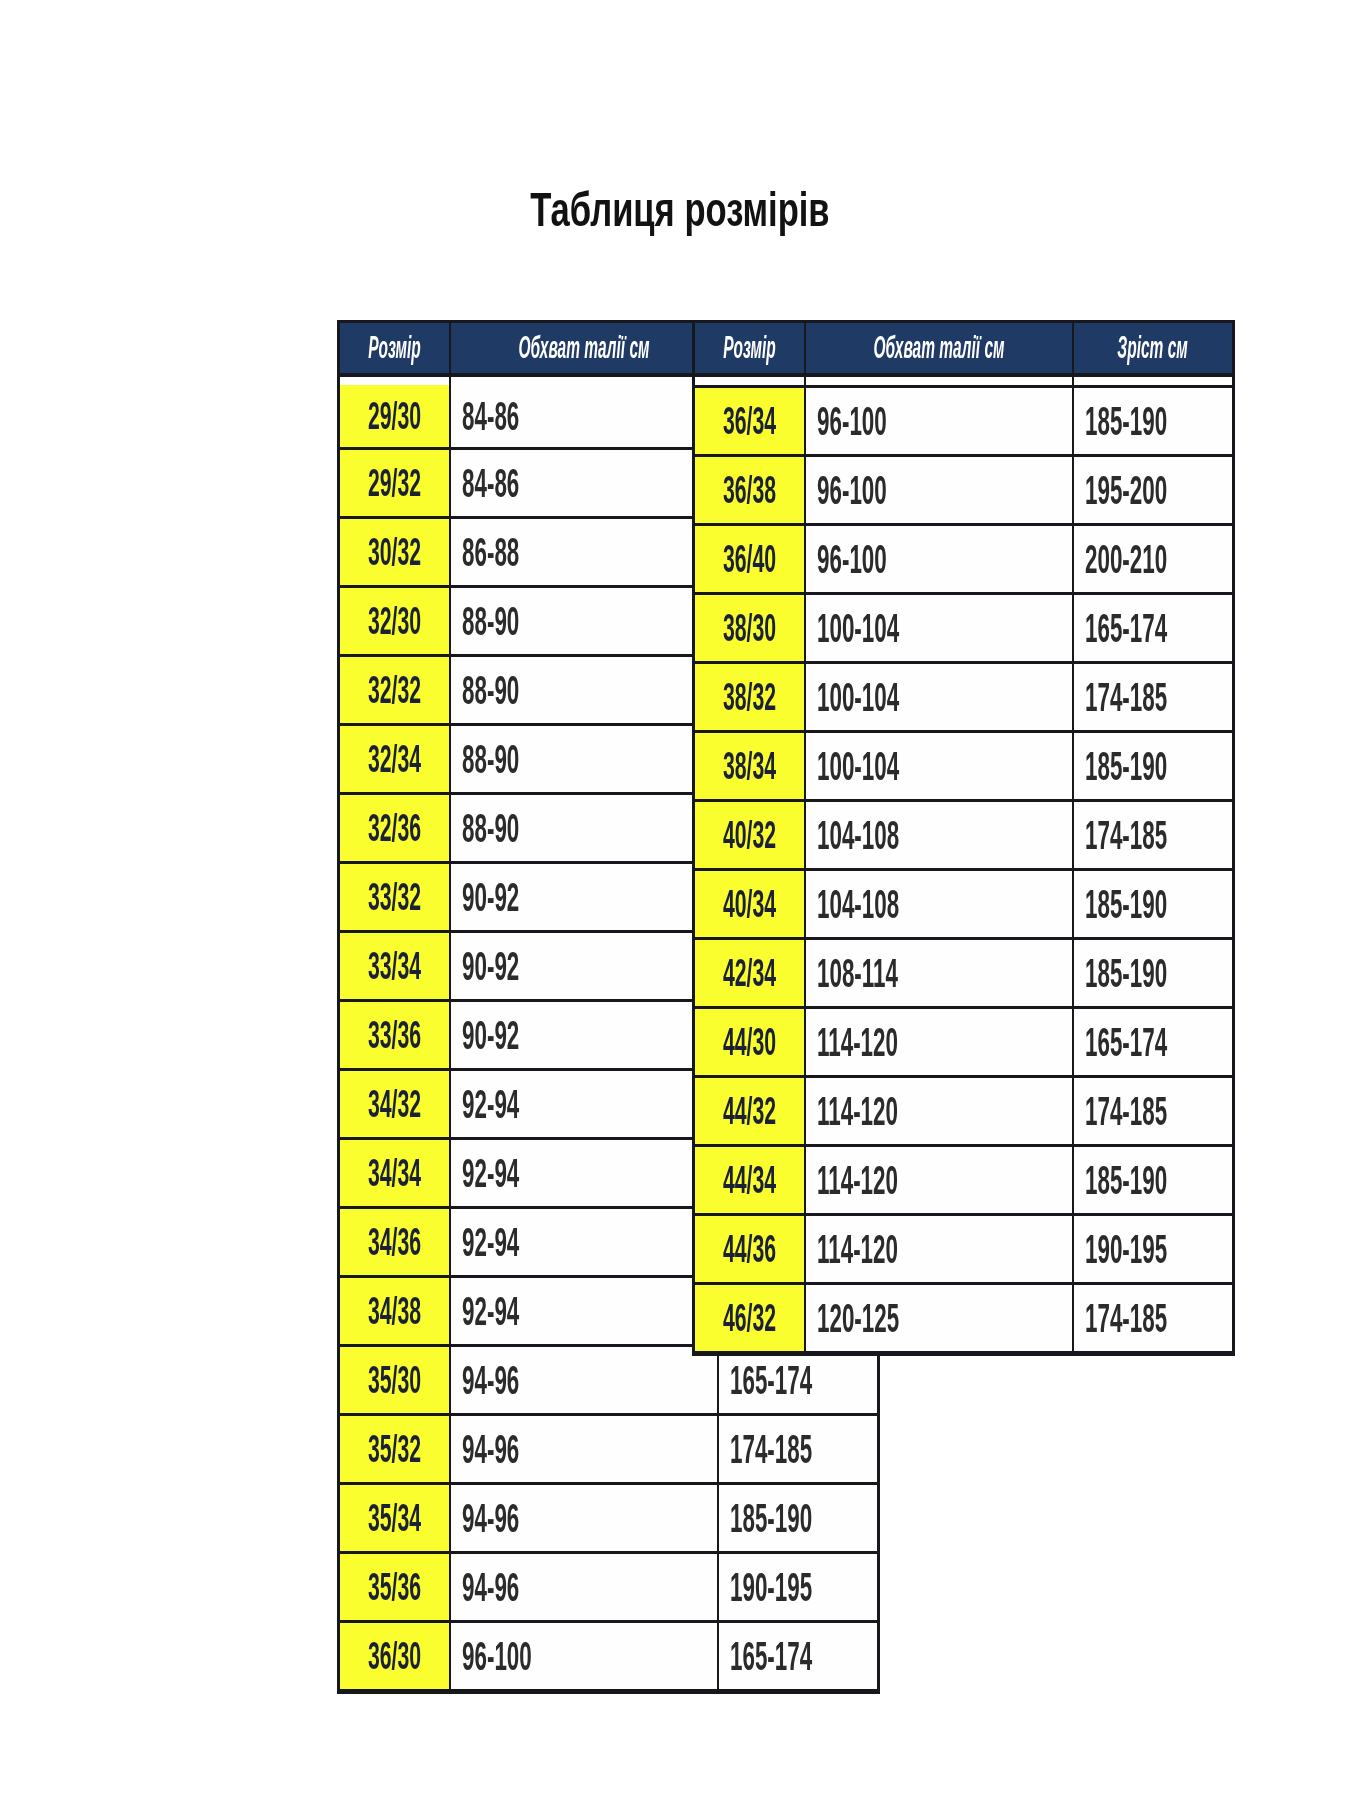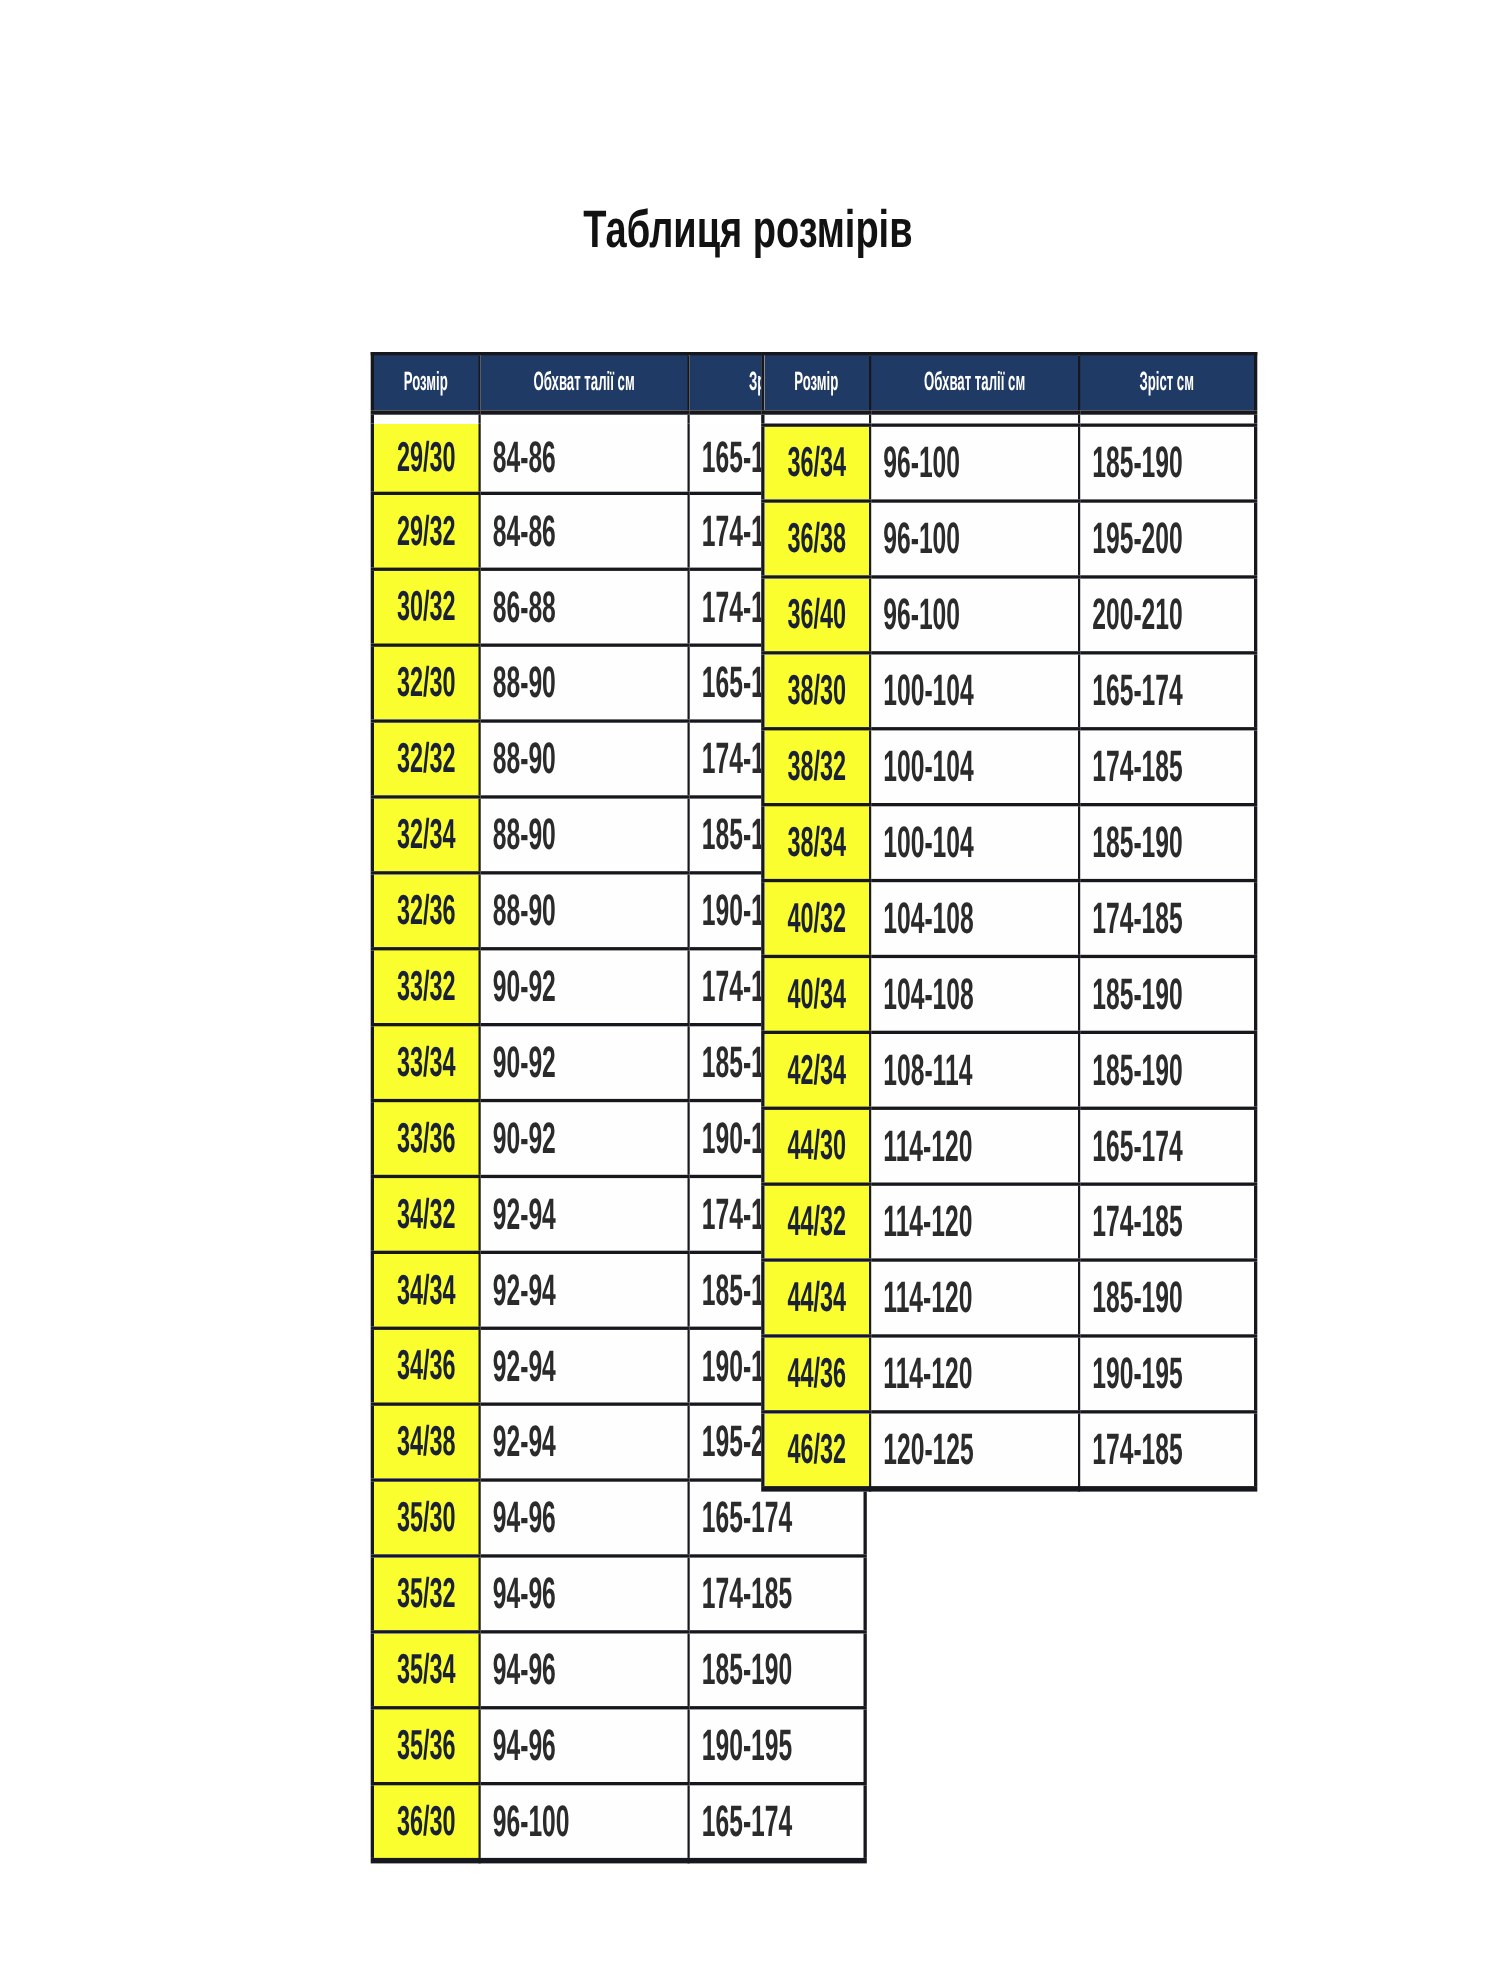--- a/index.html
+++ b/index.html
@@ -32,27 +32,28 @@
     border: 3px solid var(--border);
     border-bottom-width: 5px;
   }
   #table-left  { left: 337px; }
   #table-right { left: 692px; }
 
   .size-table th {
     background: var(--header_bg);
     color: var(--header_text);
     height: 50px;
-    font-size: 24px; font-weight: bold;
+    font-size: 31px; font-weight: bold;
     text-align: center; vertical-align: middle;
     border-left: 2px solid var(--border);
     border-right: 2px solid var(--border);
     border-bottom: 4px solid var(--border);
     padding: 0 2px;
     overflow: hidden;
+    font-style: italic;
   }
   .size-table tr.spacer td {
     height: 8px;
     background: #ffffff;
     border-left: 2px solid var(--border);
     border-right: 2px solid var(--border);
     border-top: 0; border-bottom: 0;
     padding: 0;
   }
   .size-table td {

